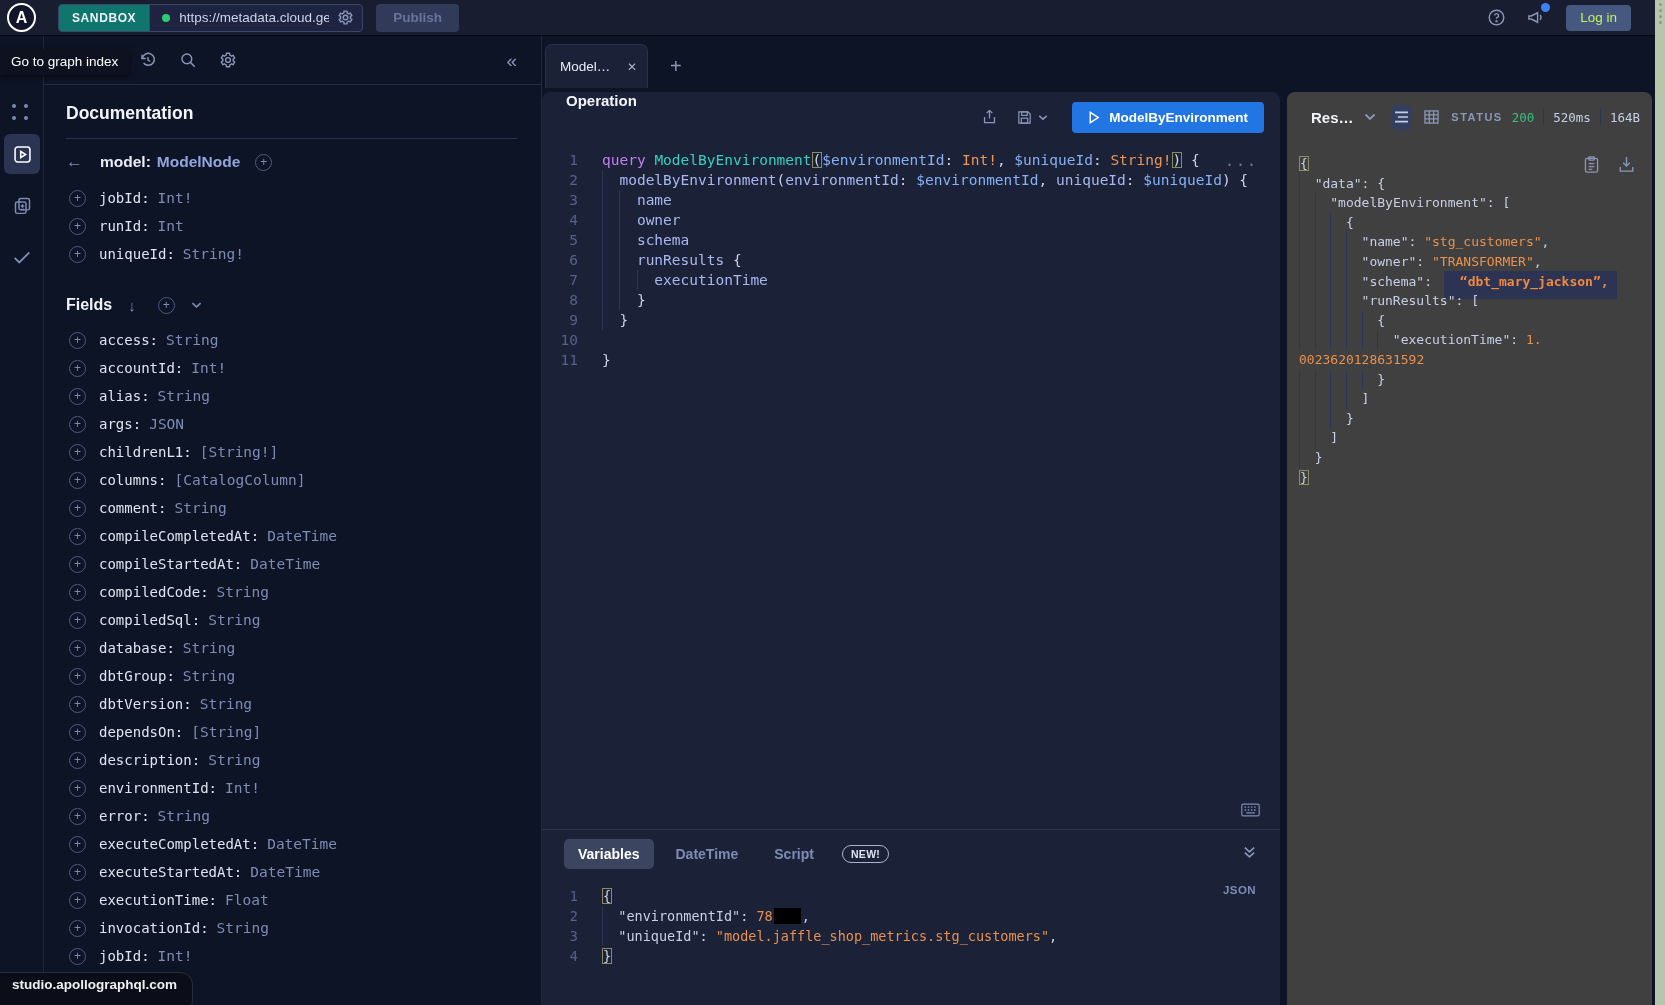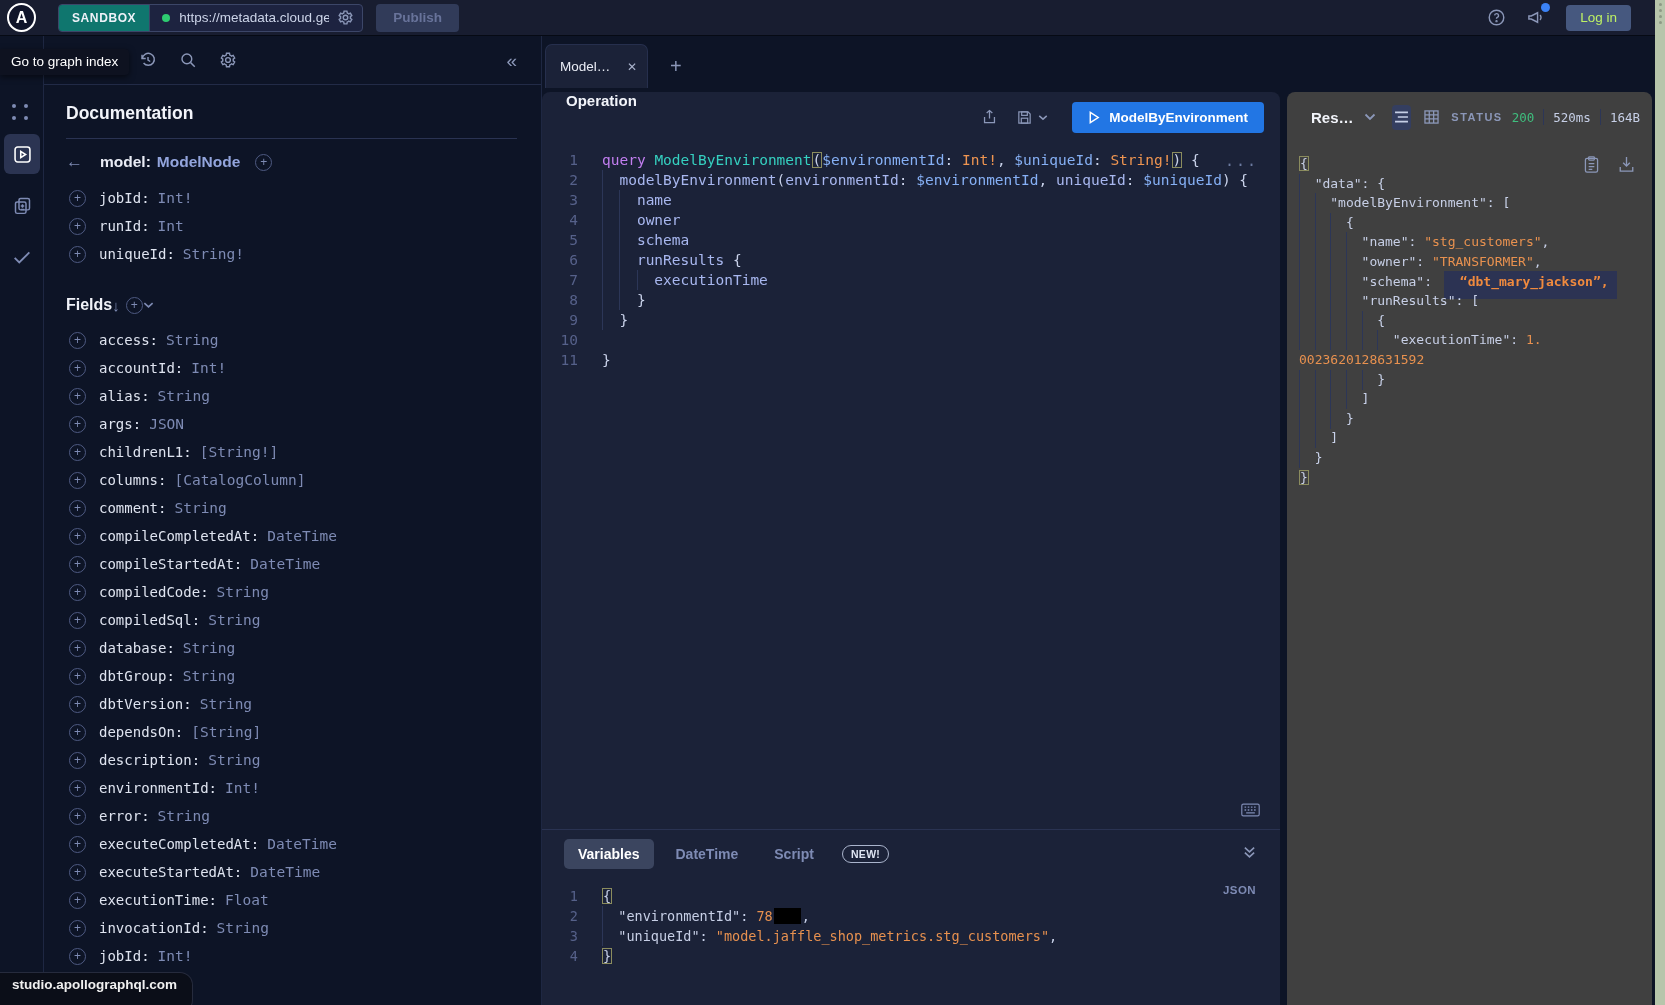--- a/index.html
+++ b/index.html
@@ -36,21 +36,21 @@
   .docs-toolbar .tool{color:#8b97b8;display:flex;margin-right:22px}
   .docs-collapse{margin-left:auto;margin-right:24px;color:#8b97b8;font-size:19px;line-height:1}
   .docs-body{padding:18px 24px 0 22px}
   .docs-title{font-size:17.5px;font-weight:bold;color:#f2f4fa}
   .docs-hr{border:none;border-top:1px solid #2a3352;margin:14px 0 0 0}
   .model-row{display:flex;align-items:center;margin-top:13px;gap:12px}
   .back-arrow{color:#7e8bb4;font-size:17px;width:22px}
   .model-label{font-size:15.5px;font-weight:bold;color:#e9ecf5}
   .model-type{font-size:15.5px;color:#93a5dd;font-weight:bold;margin-left:-6px}
   .sec-heading{font-size:16px;font-weight:bold;color:#f0f2f8;margin-top:26px}
-  .fields-head{display:flex;align-items:center;margin-top:28px}
+  .fields-head{display:flex;align-items:center;gap:16px;margin-top:28px}
   .sort-arrow{color:#7e8bb4;font-size:15px}
   .chev{color:#7e8bb4;display:flex}
   .doc-list{margin-top:12px}
   .doc-row{display:flex;align-items:center;height:28px;gap:13px}
   .plus-circle{flex:none;width:17px;height:17px;border:1px solid #4e5a82;border-radius:50%;color:#7e8bb4;font-size:12px;line-height:15px;text-align:center;margin-left:3px}
   .f-name{font-family:"DejaVu Sans Mono",monospace;font-size:14px;color:#dfe4f0}
   .f-type{font-family:"DejaVu Sans Mono",monospace;font-size:14.5px;color:#7e8bb4;margin-left:-5px}
 
   
   .center{position:absolute;left:542px;top:36px;width:745px;height:969px}

